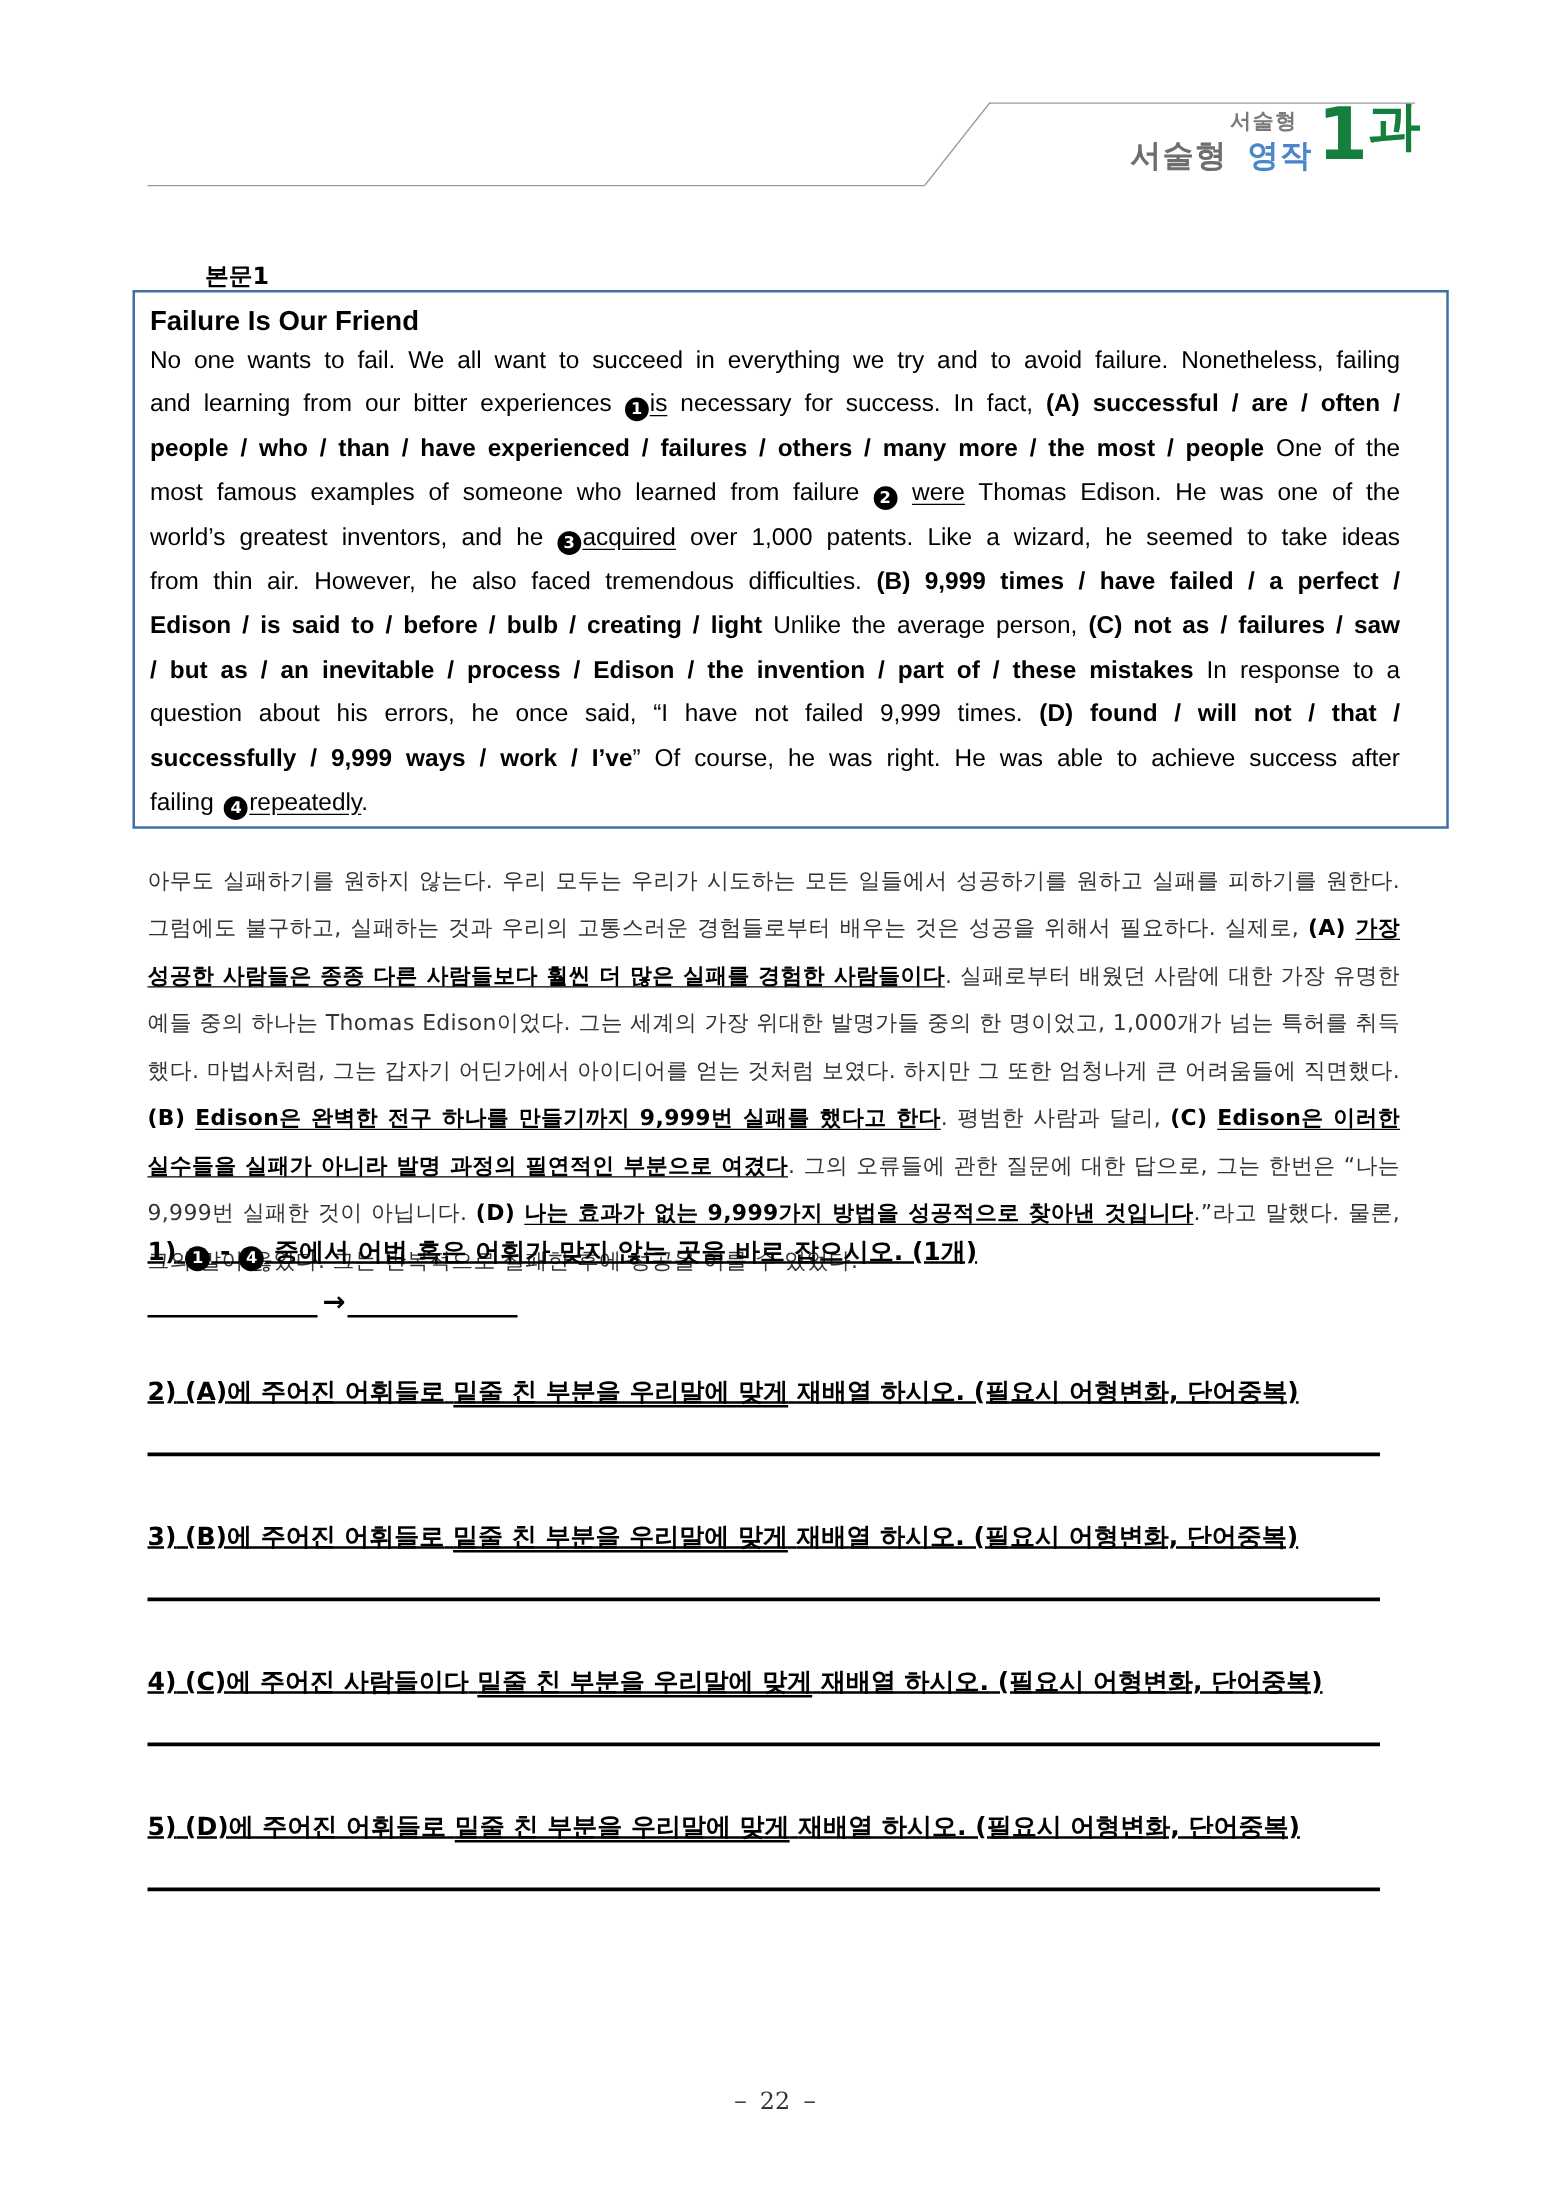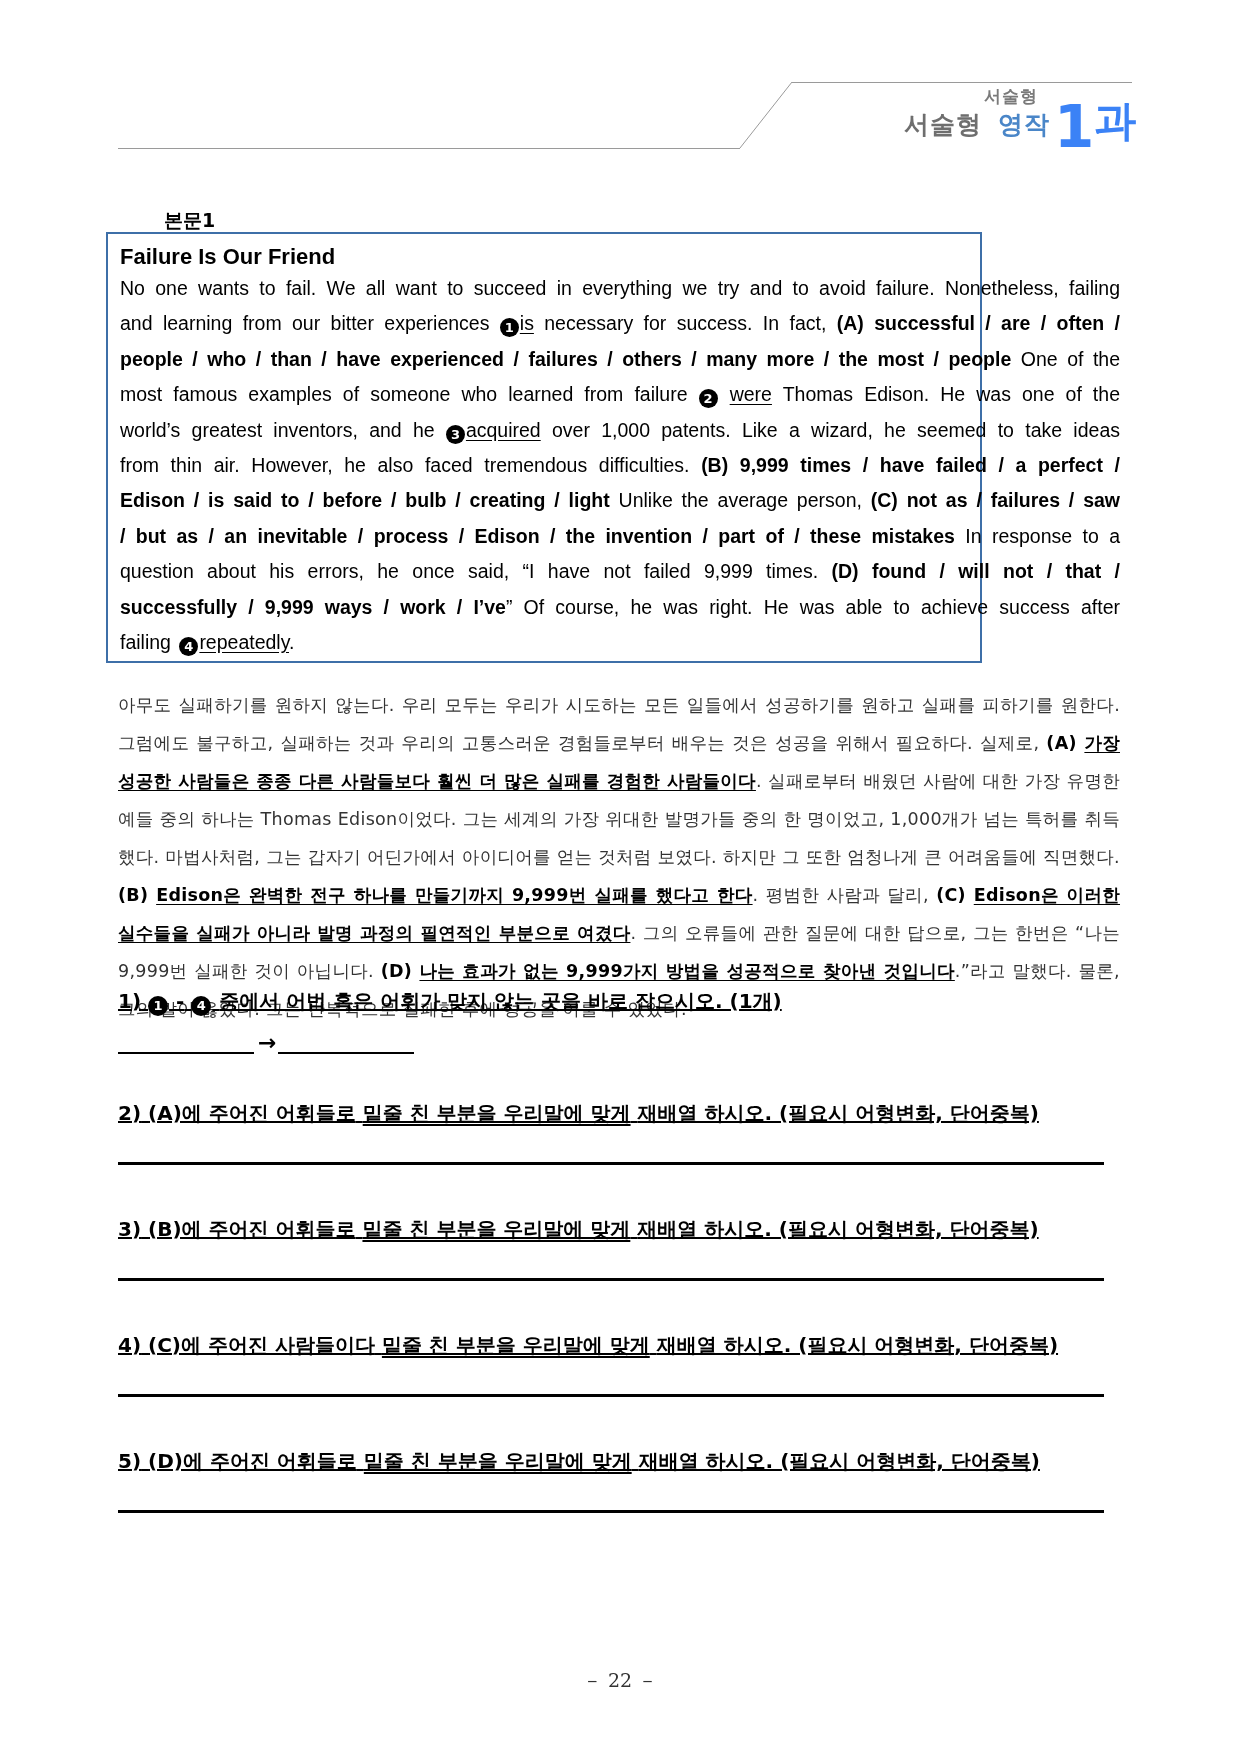--- a/index.html
+++ b/index.html
@@ -6,28 +6,28 @@
   body { width:1240px; height:1752px; position:relative; overflow:hidden;
          font-family:"DejaVu Sans", "Liberation Sans", sans-serif; color:#000; }
 
   
   .hdr-line-left { position:absolute; left:118px; top:148px; width:622px; height:1px; background:#9a9a9a; }
   .hdr-diag { position:absolute; left:0; top:0; width:1240px; height:160px; }
   .hdr-line-right { position:absolute; left:792px; top:82px; width:340px; height:1px; background:#9a9a9a; }
   .hdr-sub { position:absolute; left:984px; top:85px; font-size:17px; font-weight:bold; color:#7a7a7a; letter-spacing:1px; }
   .hdr-main { position:absolute; left:904px; top:108px; font-size:25px; font-weight:bold; color:#6e6e6e; letter-spacing:1px;font-family:Liberation Mono, monospace; }
   .hdr-main .blue { color:#4a86c8; }
-  .hdr-num { position:absolute; left:1054px; top:78px; font-size:58px; font-weight:bold; color:#3b82f6; line-height:1;margin-top:20px; }
+  .hdr-num { position:absolute; left:1054px; top:78px; font-size:58px; font-weight:bold; color:#15803d; line-height:1; }
   .hdr-num .gwa { font-size:42px; vertical-align:top; position:relative; top:2px; }
 
   
   .sec-label { position:absolute; left:118px; top:208px; font-size:19px; font-weight:bold;margin-left:46px; }
 
   
-  .box { position:absolute; left:106px; top:232px; width:876px; height:431px;
+  .box { position:absolute; left:106px; top:232px; width:1053px; height:431px;
          border:2px solid #3e6fa8; box-sizing:border-box; }
   .box-title { position:absolute; left:12px; top:10px; font-size:22px; font-weight:bold; font-family:"Liberation Sans", sans-serif; }
   .passage { position:absolute; left:12px; top:37px; width:1000px; font-size:19.5px; line-height:35.4px;
              text-align:justify; font-family:"Liberation Sans", sans-serif; word-spacing:3px; }
   .passage .u { text-decoration:underline; text-underline-offset:3px;margin-top:26px; }
   .circ { display:inline-block; width:19px; height:19px; border-radius:50%; background:#000; color:#fff;
           font-size:13px; font-weight:bold; line-height:19px; text-align:center; vertical-align:-2px; margin-right:1px;
           font-family:"DejaVu Sans", sans-serif; }
 
   

